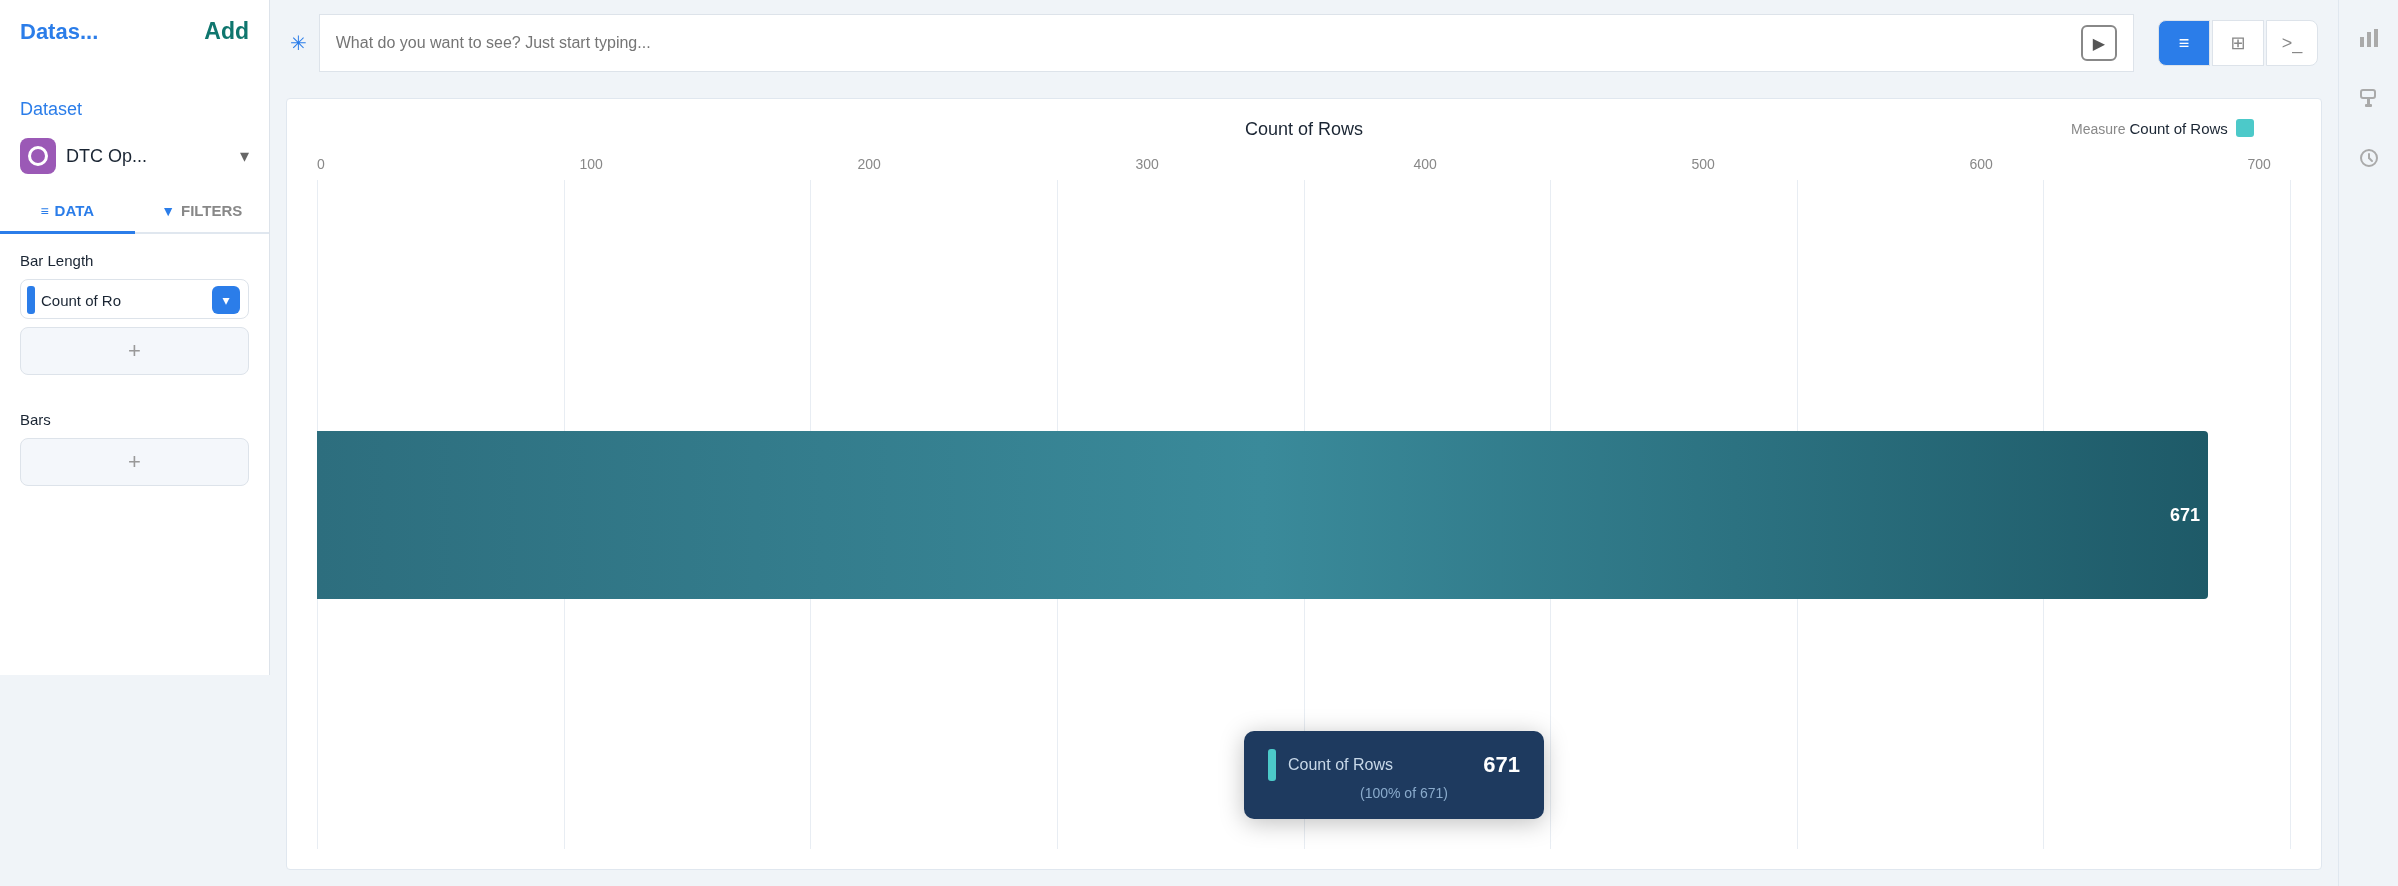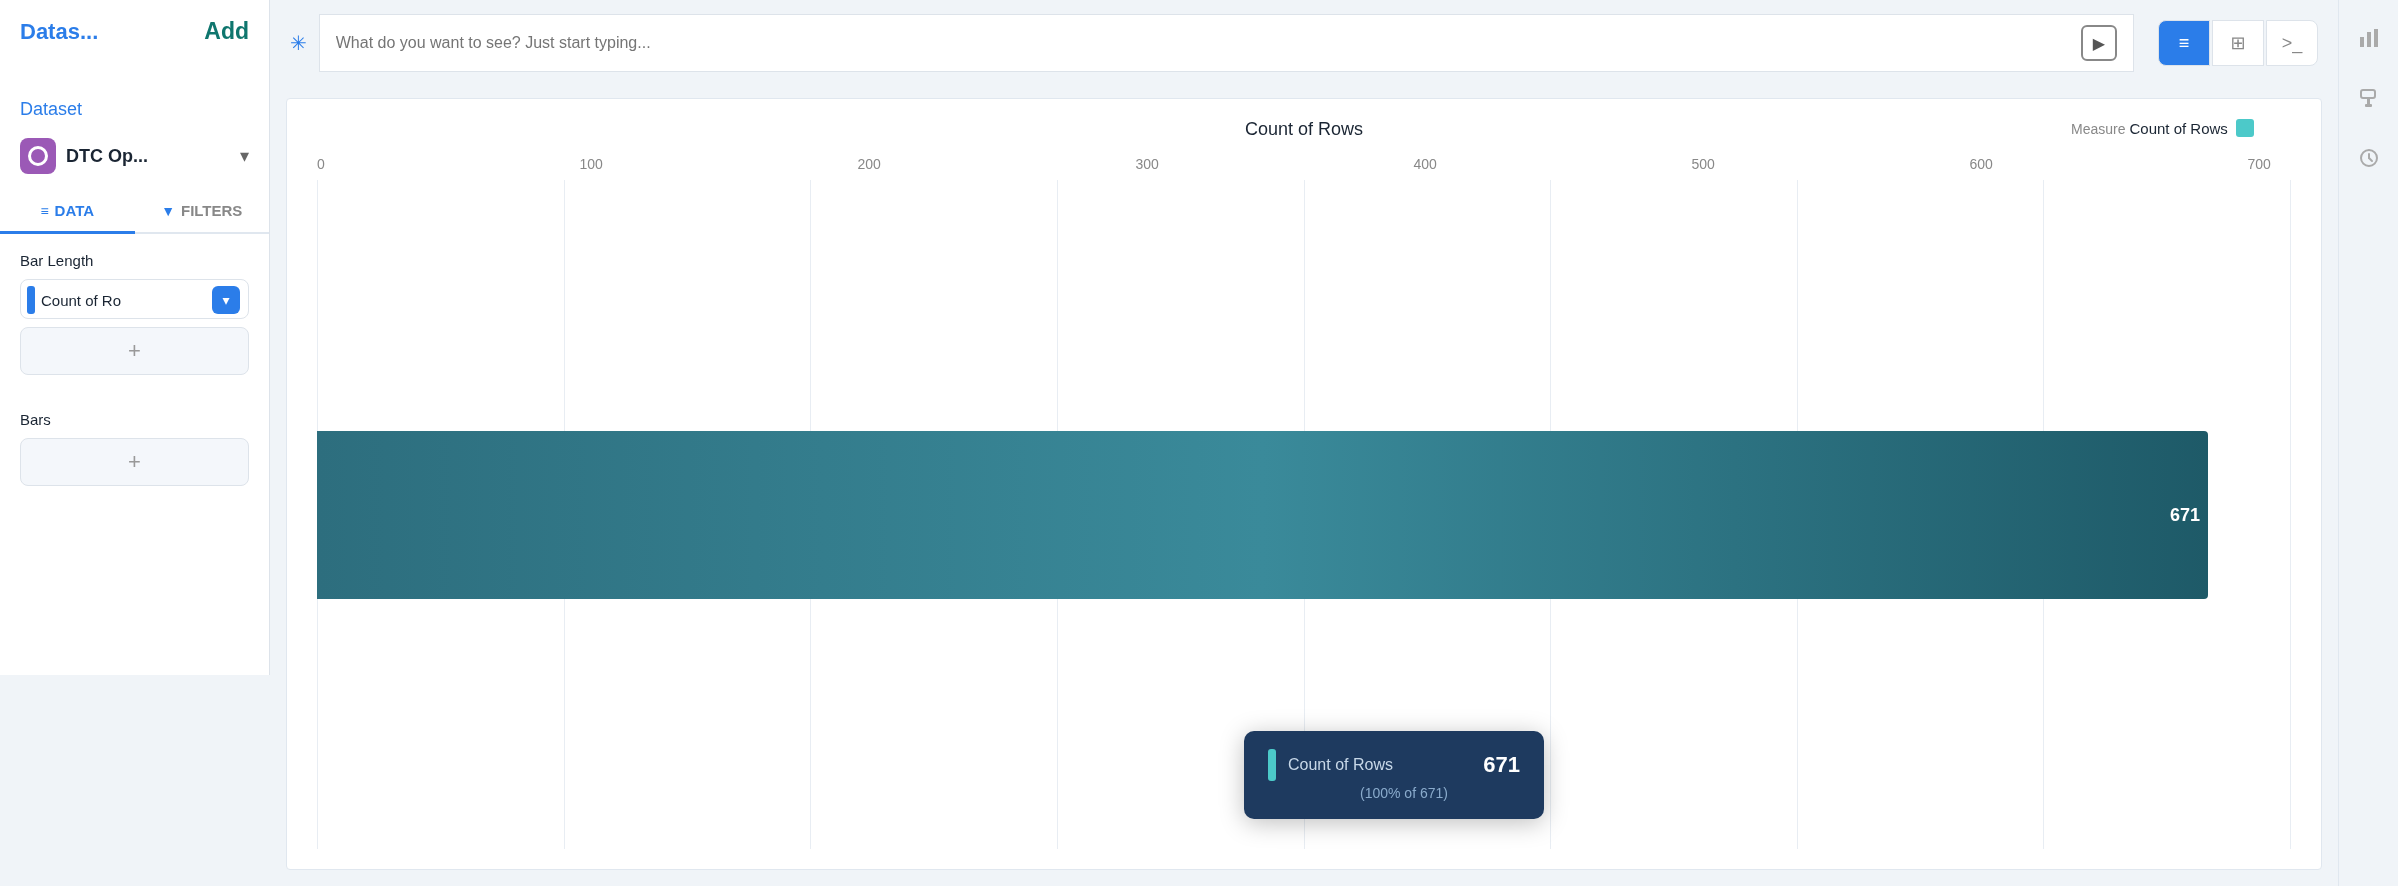--- a/index.html
+++ b/index.html
@@ -71,21 +71,21 @@
 
     .dataset-icon-inner {
       width: 20px;
       height: 20px;
       border: 3px solid #fff;
       border-radius: 50%;
     }
 
     .dataset-name {
       font-size: 18px;
-      font-weight: 700;
+      font-weight: 400;
       color: #1a2533;
       flex: 1;
     }
 
     .dataset-chevron {
       color: #666;
       font-size: 18px;
       cursor: pointer;
     }
 

